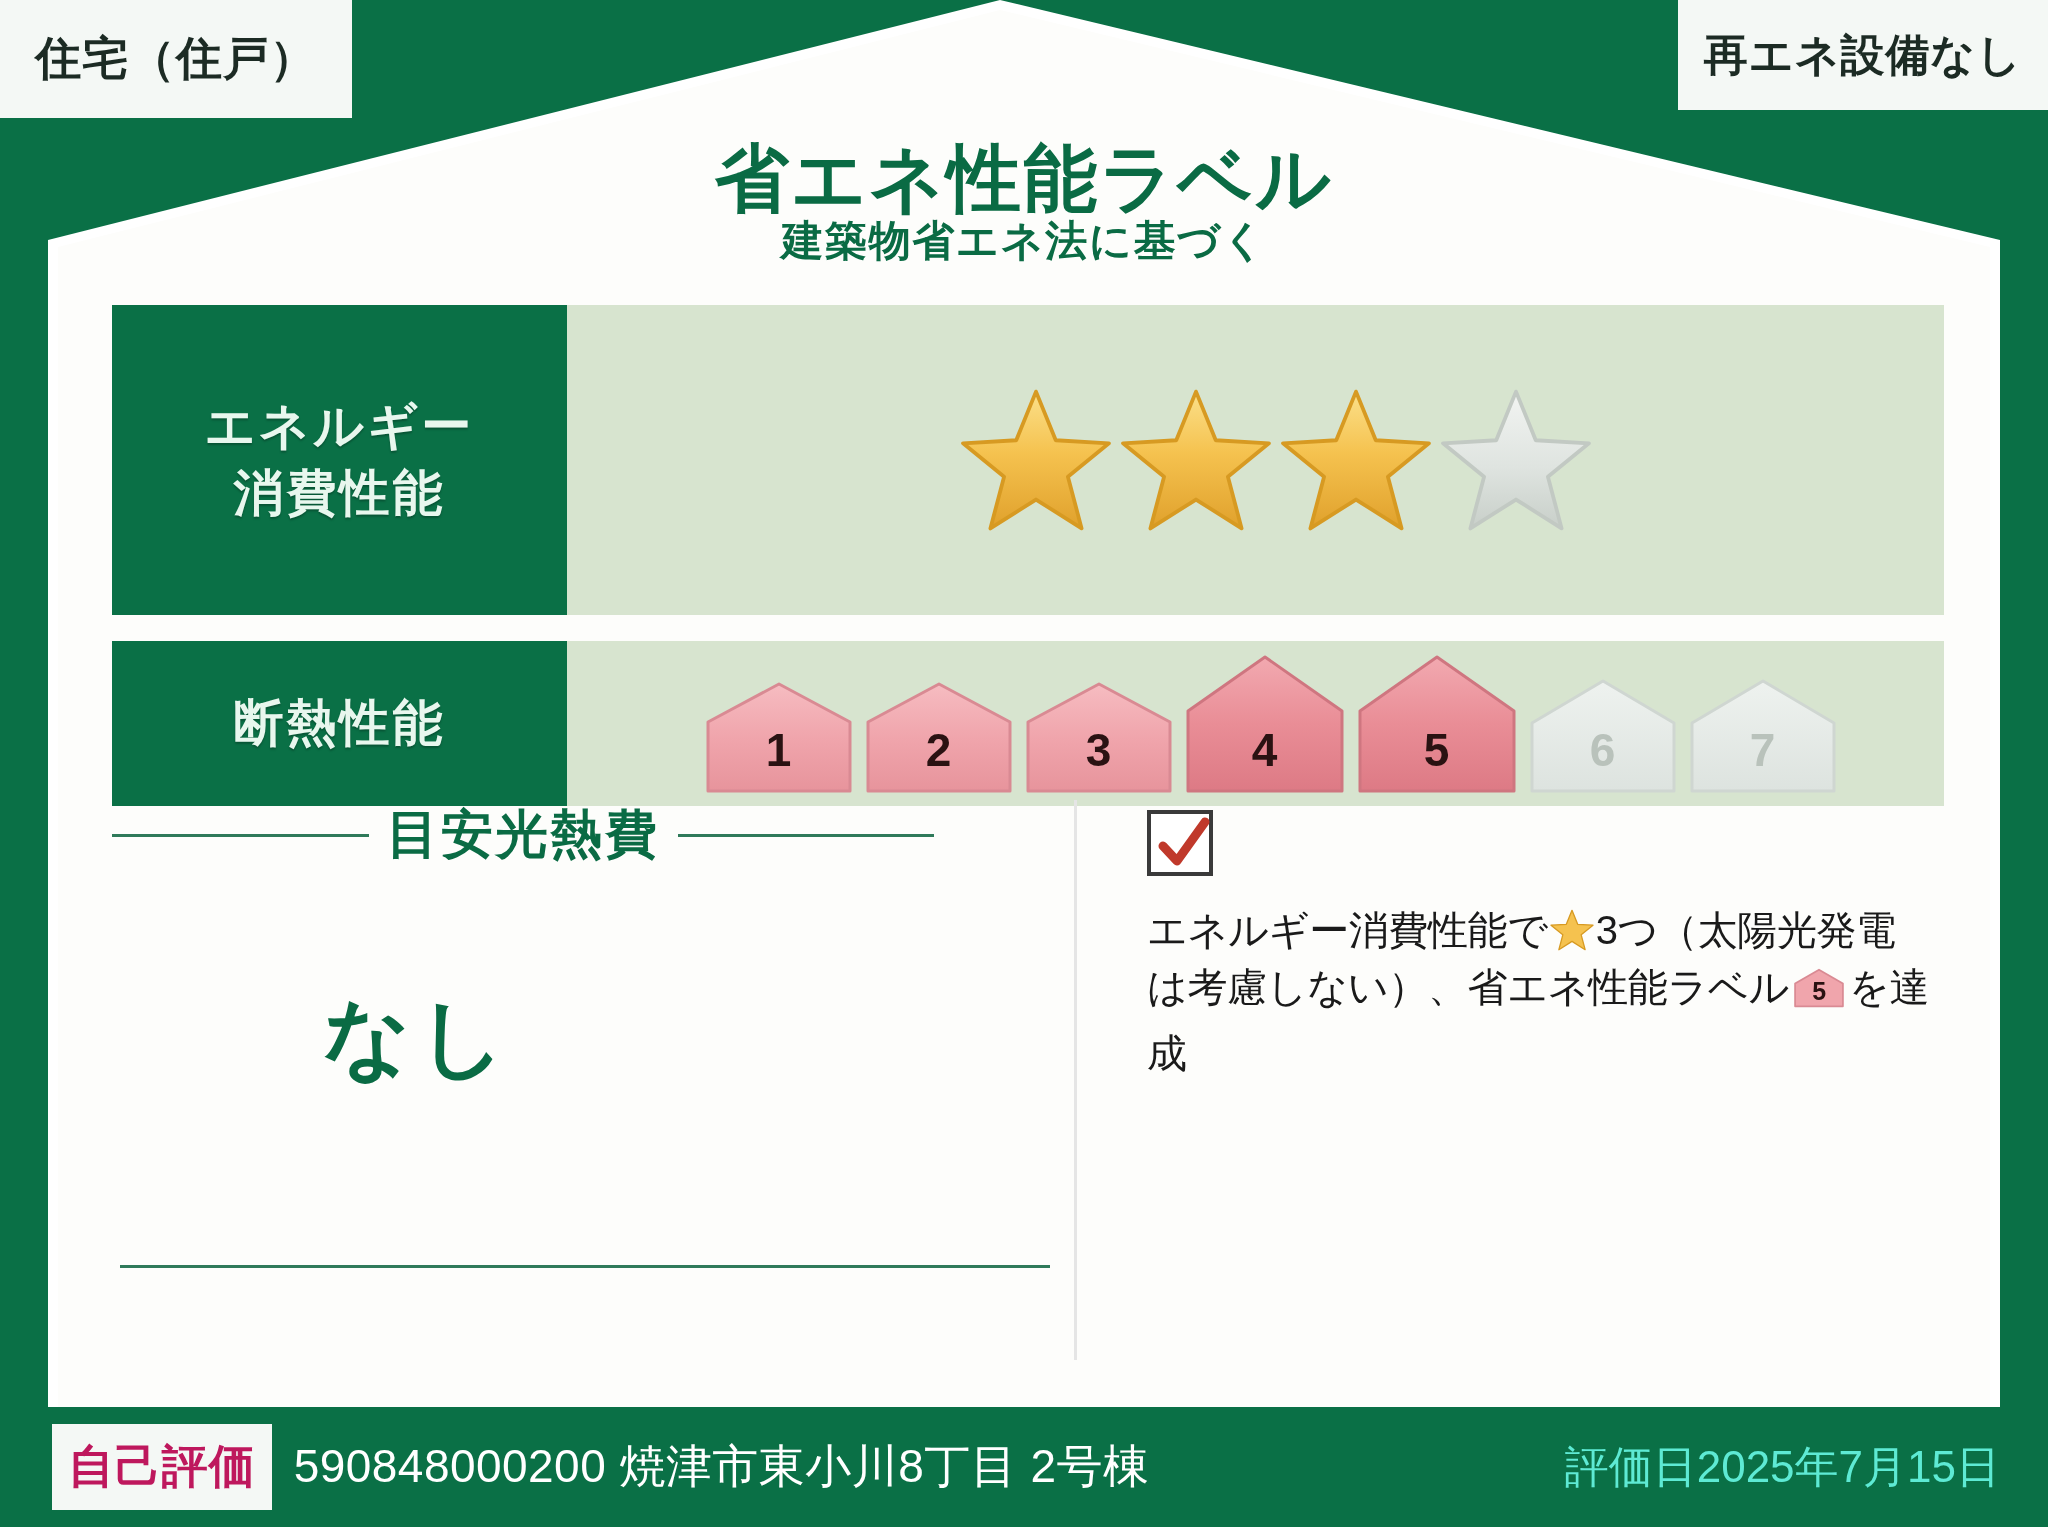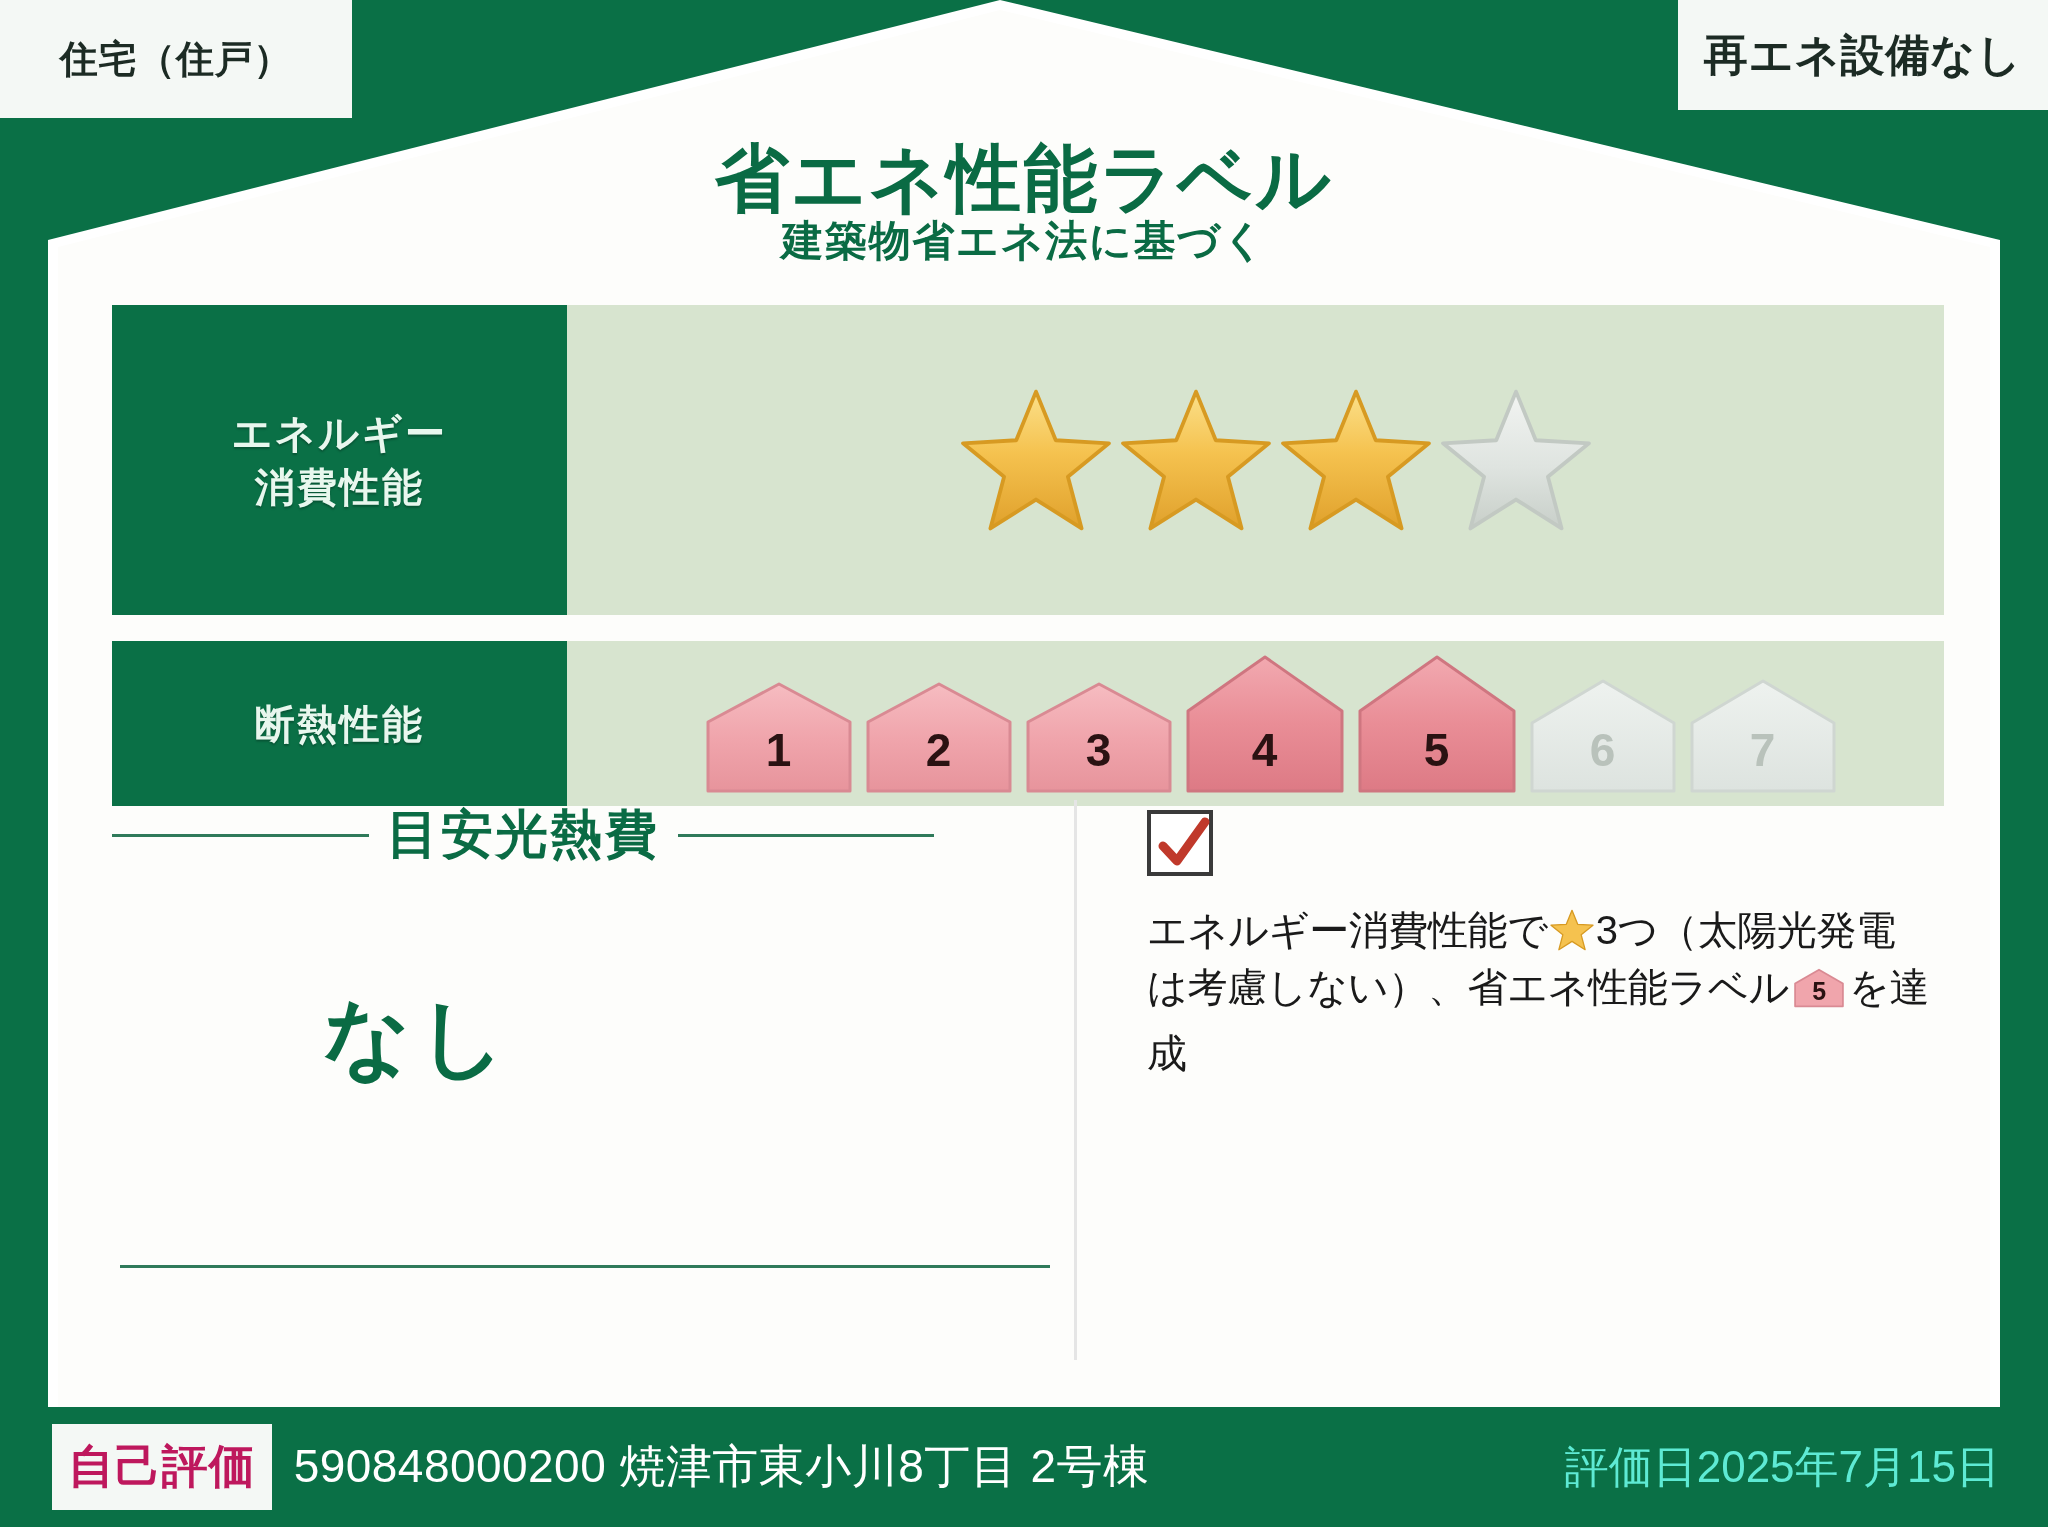--- a/index.html
+++ b/index.html
@@ -52,21 +52,21 @@
     font-weight: bold;
     display: flex;
     align-items: center;
     justify-content: center;
     letter-spacing: 0.02em;
     z-index: 40;
   }
   #badge-left {
     left: 0px; top: 0px;
     width: 352px; height: 118px;
-    font-size: 38px;
+    font-size: 46px;
   }
   #badge-right {
     right: 0px; top: 0px;
     width: 370px; height: 110px;
     font-size: 44px;
   }
 
   
   .title-wrap {
     position: absolute;
@@ -106,21 +106,21 @@
   }
   .row-label {
     width: 455px;
     background: #0a7046;
     color: #e8f7ee;
     display: flex;
     flex-direction: column;
     align-items: center;
     justify-content: center;
     font-weight: bold;
-    font-size: 40px;
+    font-size: 50px;
     letter-spacing: 0.06em;
     line-height: 1.35;
     text-shadow: 0 2px 2px rgba(0,0,0,0.25);
   }
   .row-value {
     flex: 1;
     background: #d7e4cf;
     display: flex;
     align-items: center;
     justify-content: center;

